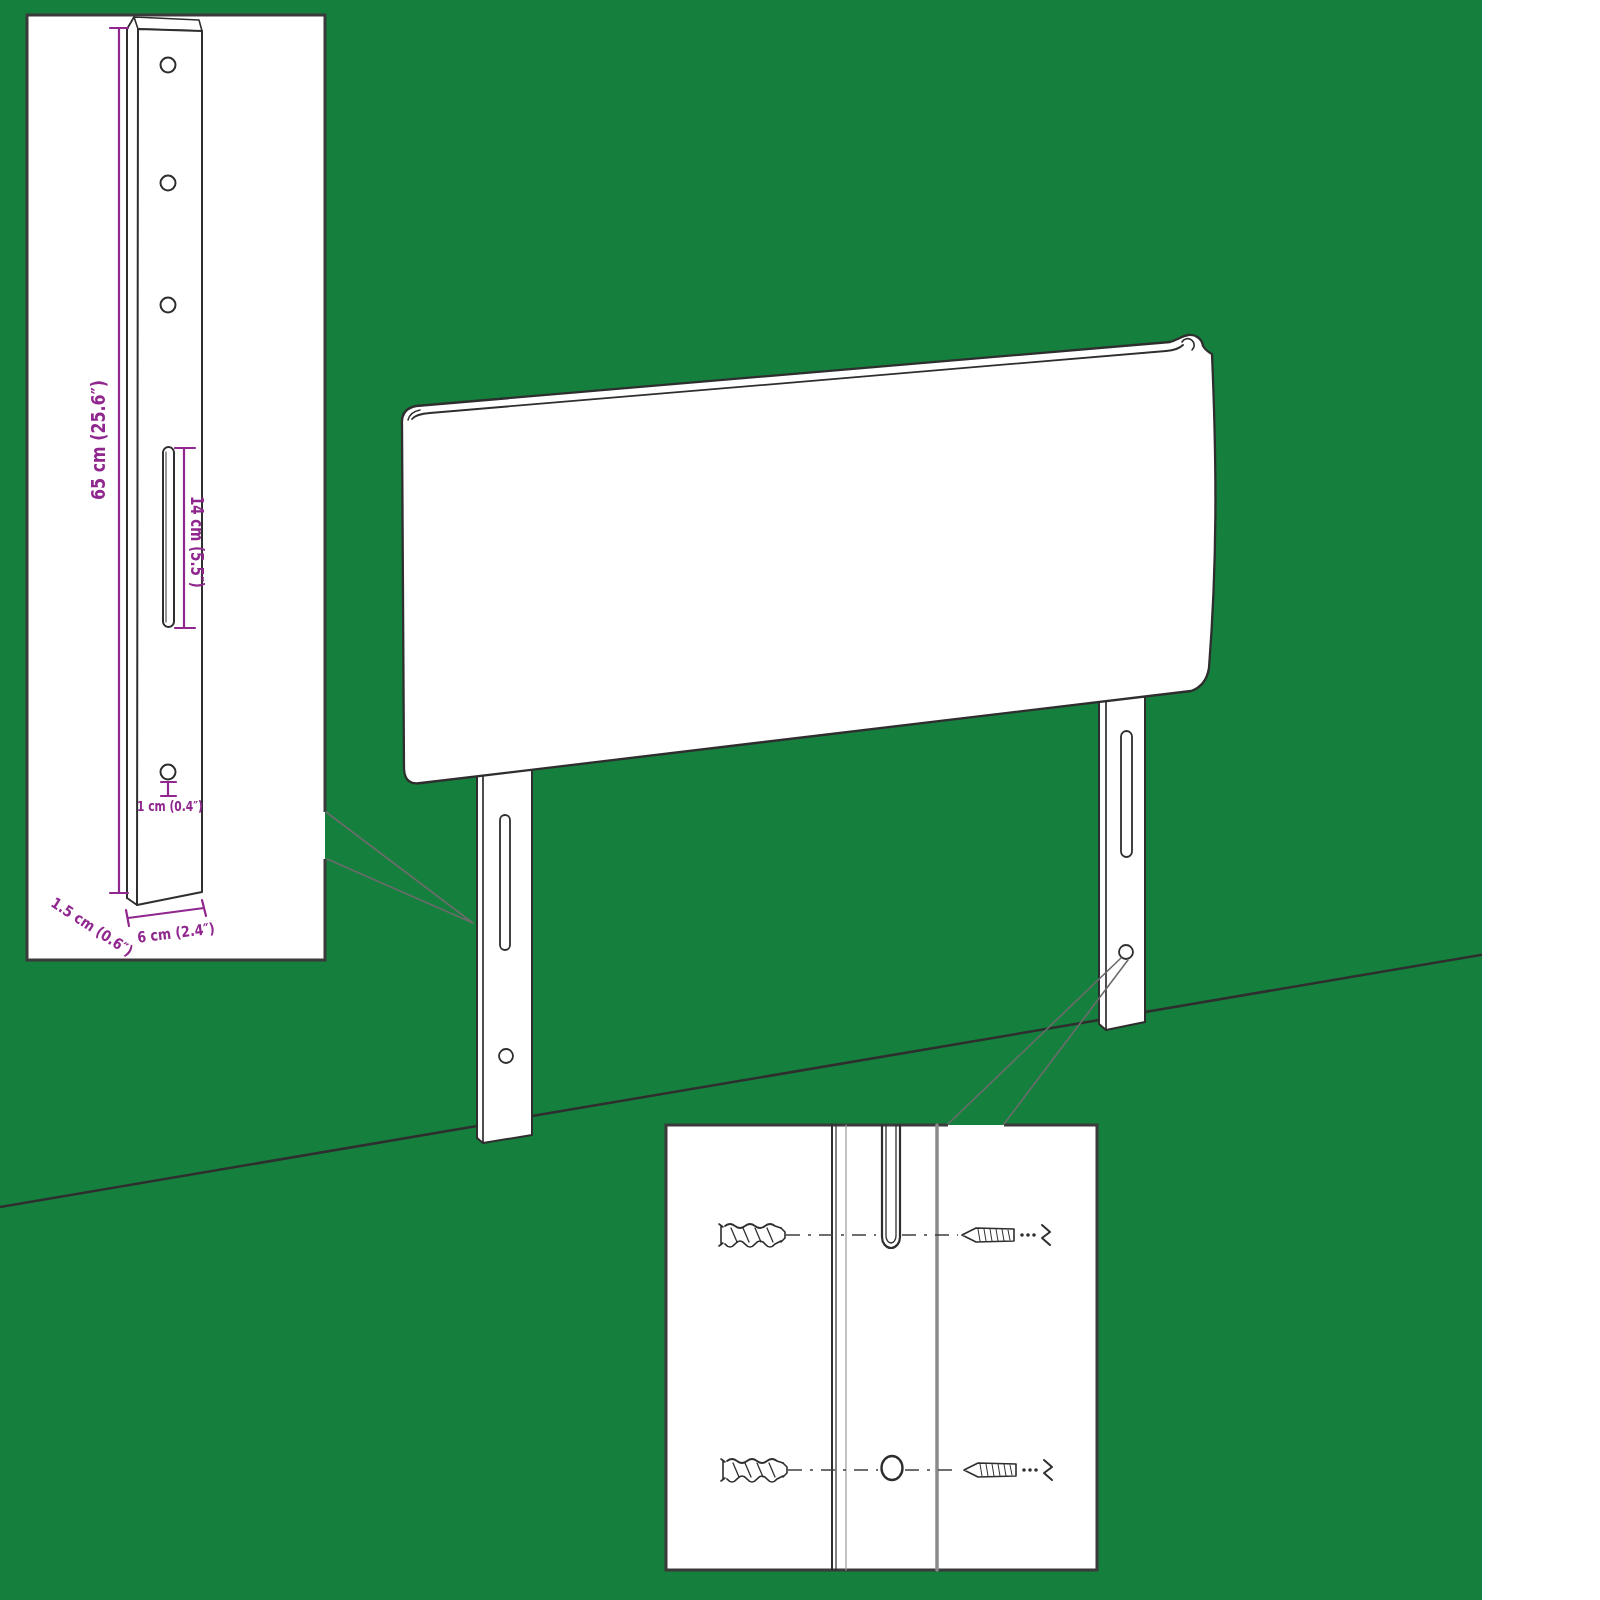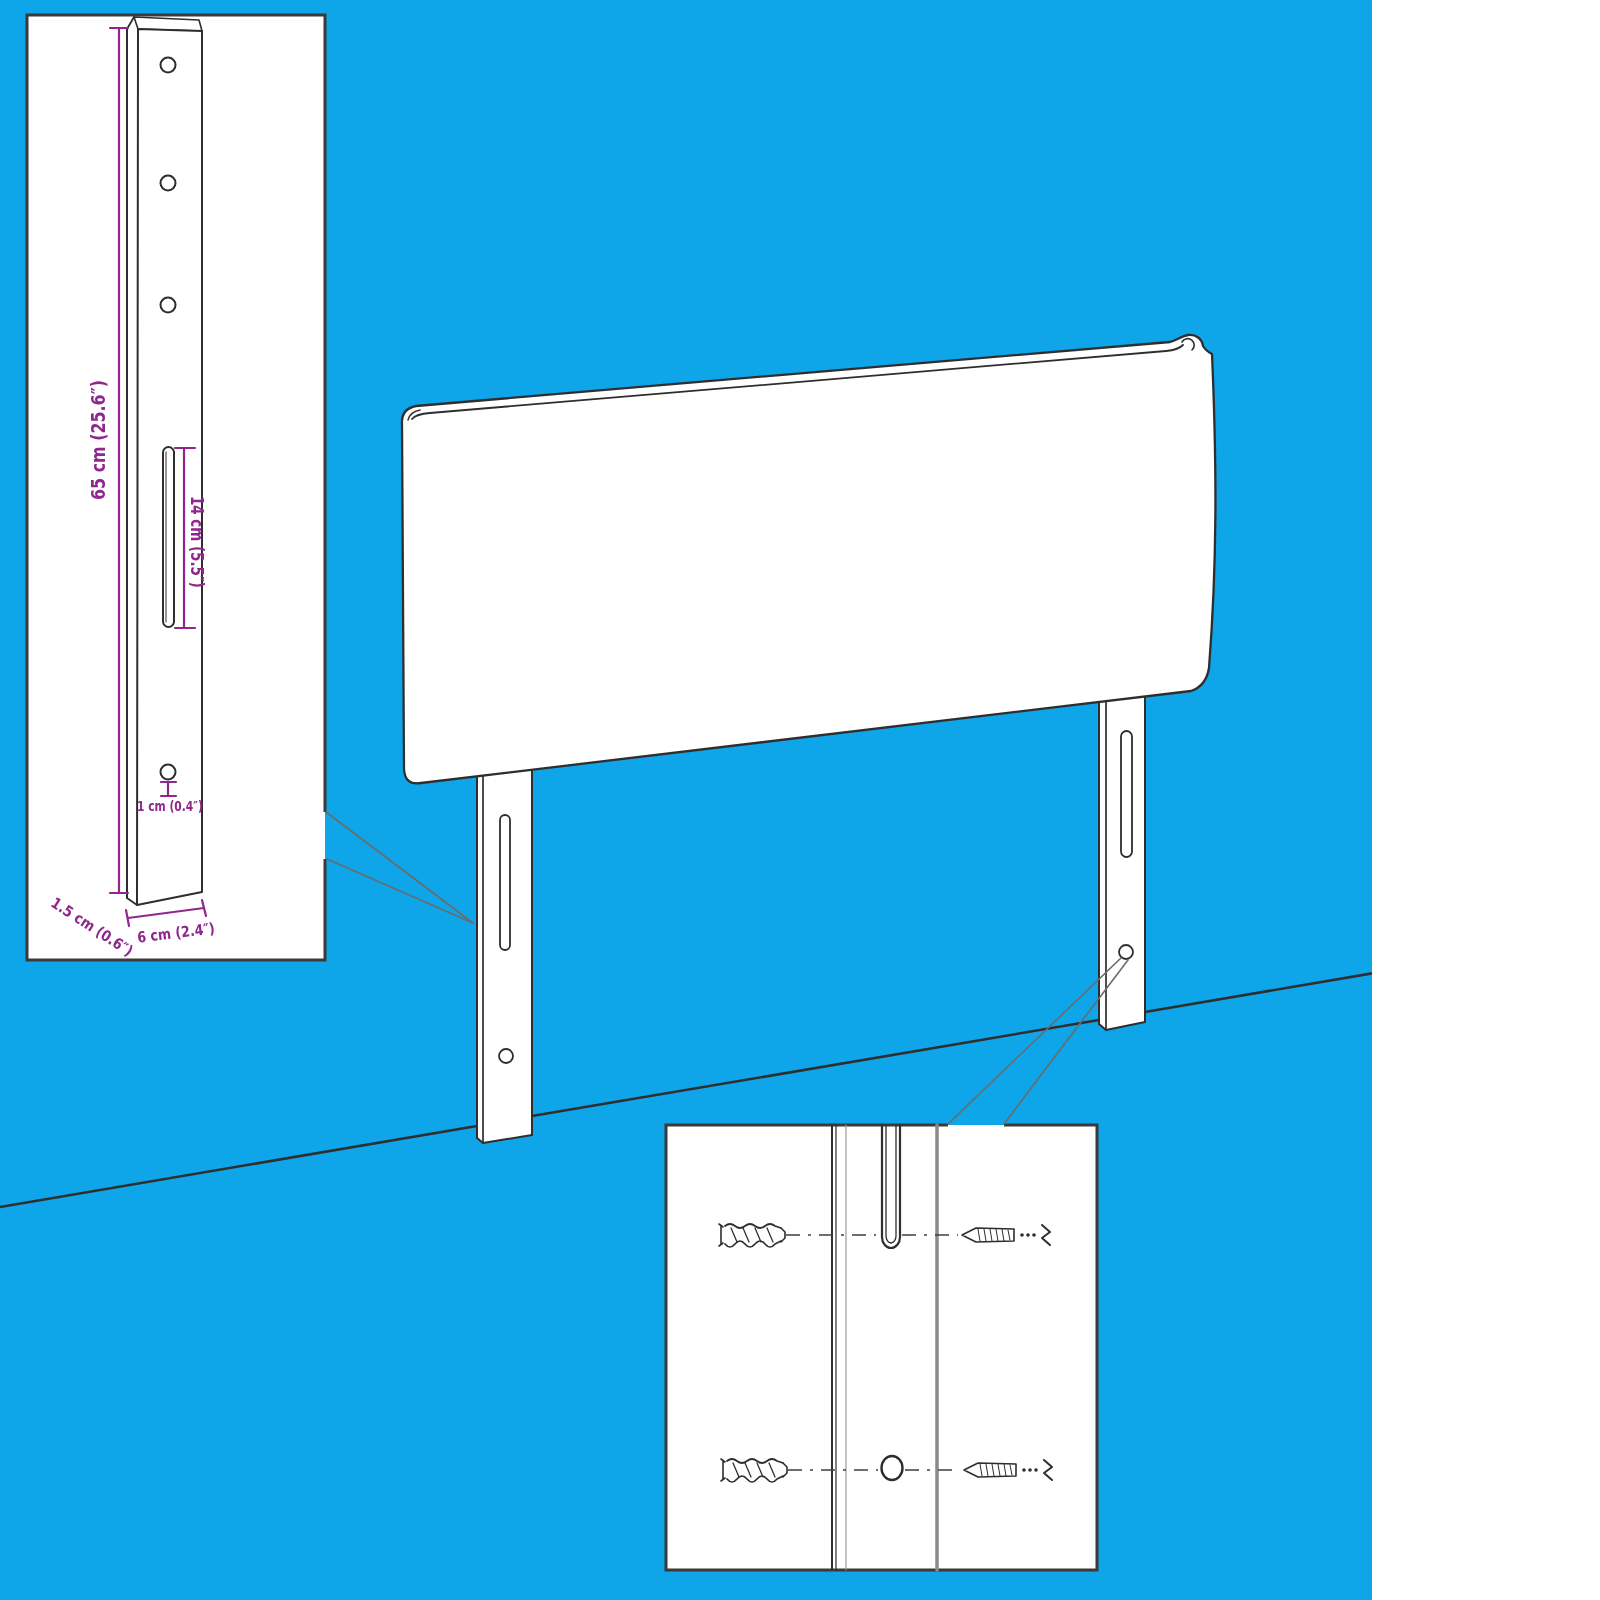--- a/index.html
+++ b/index.html
@@ -1,16 +1,16 @@
 <!DOCTYPE html>
 <html><head>
 <meta charset="utf-8">
 <style>
   html,body{margin:0;padding:0;background:#ffffff;}
-  .stage{position:relative;width:1372px;height:1600px;background:#0ea5e9;overflow:hidden;
+  .stage{position:relative;width:1482px;height:1600px;background:#15803d;overflow:hidden;
          font-family:"DejaVu Sans","Liberation Sans",sans-serif;}
   svg{display:block}
   .dim-label{font-family:"DejaVu Sans","Liberation Sans",sans-serif;font-weight:bold;}
 </style>
 </head>
 <body>
 
 <div class="stage">
 <svg width="1600" height="1600" viewBox="0 0 1600 1600">
 

